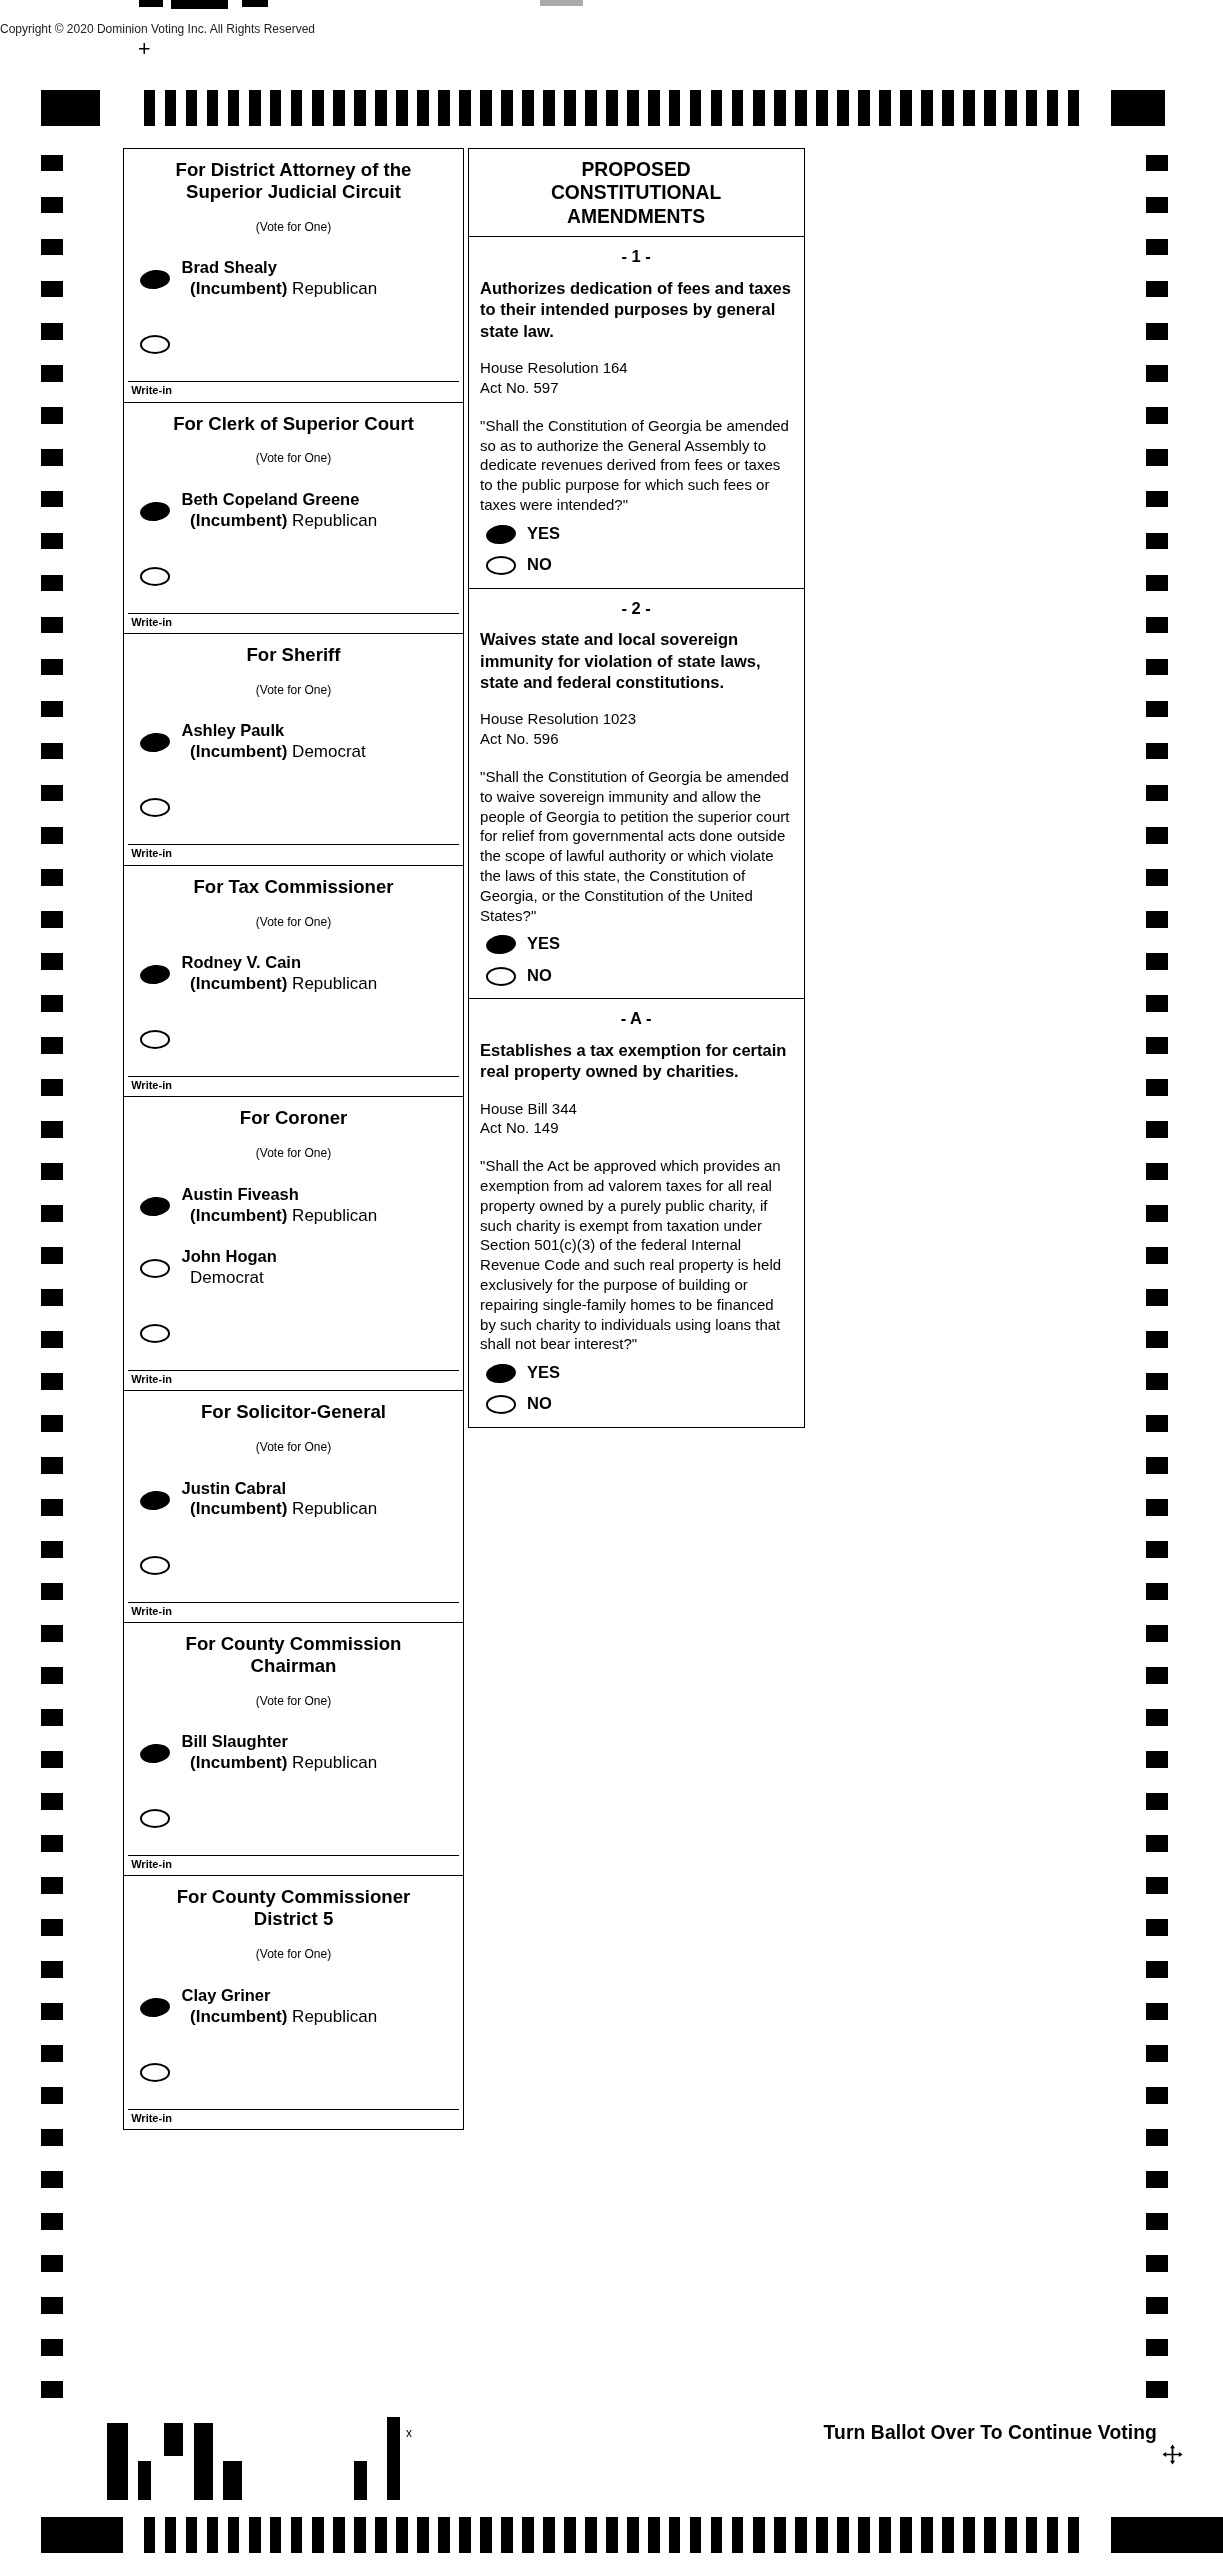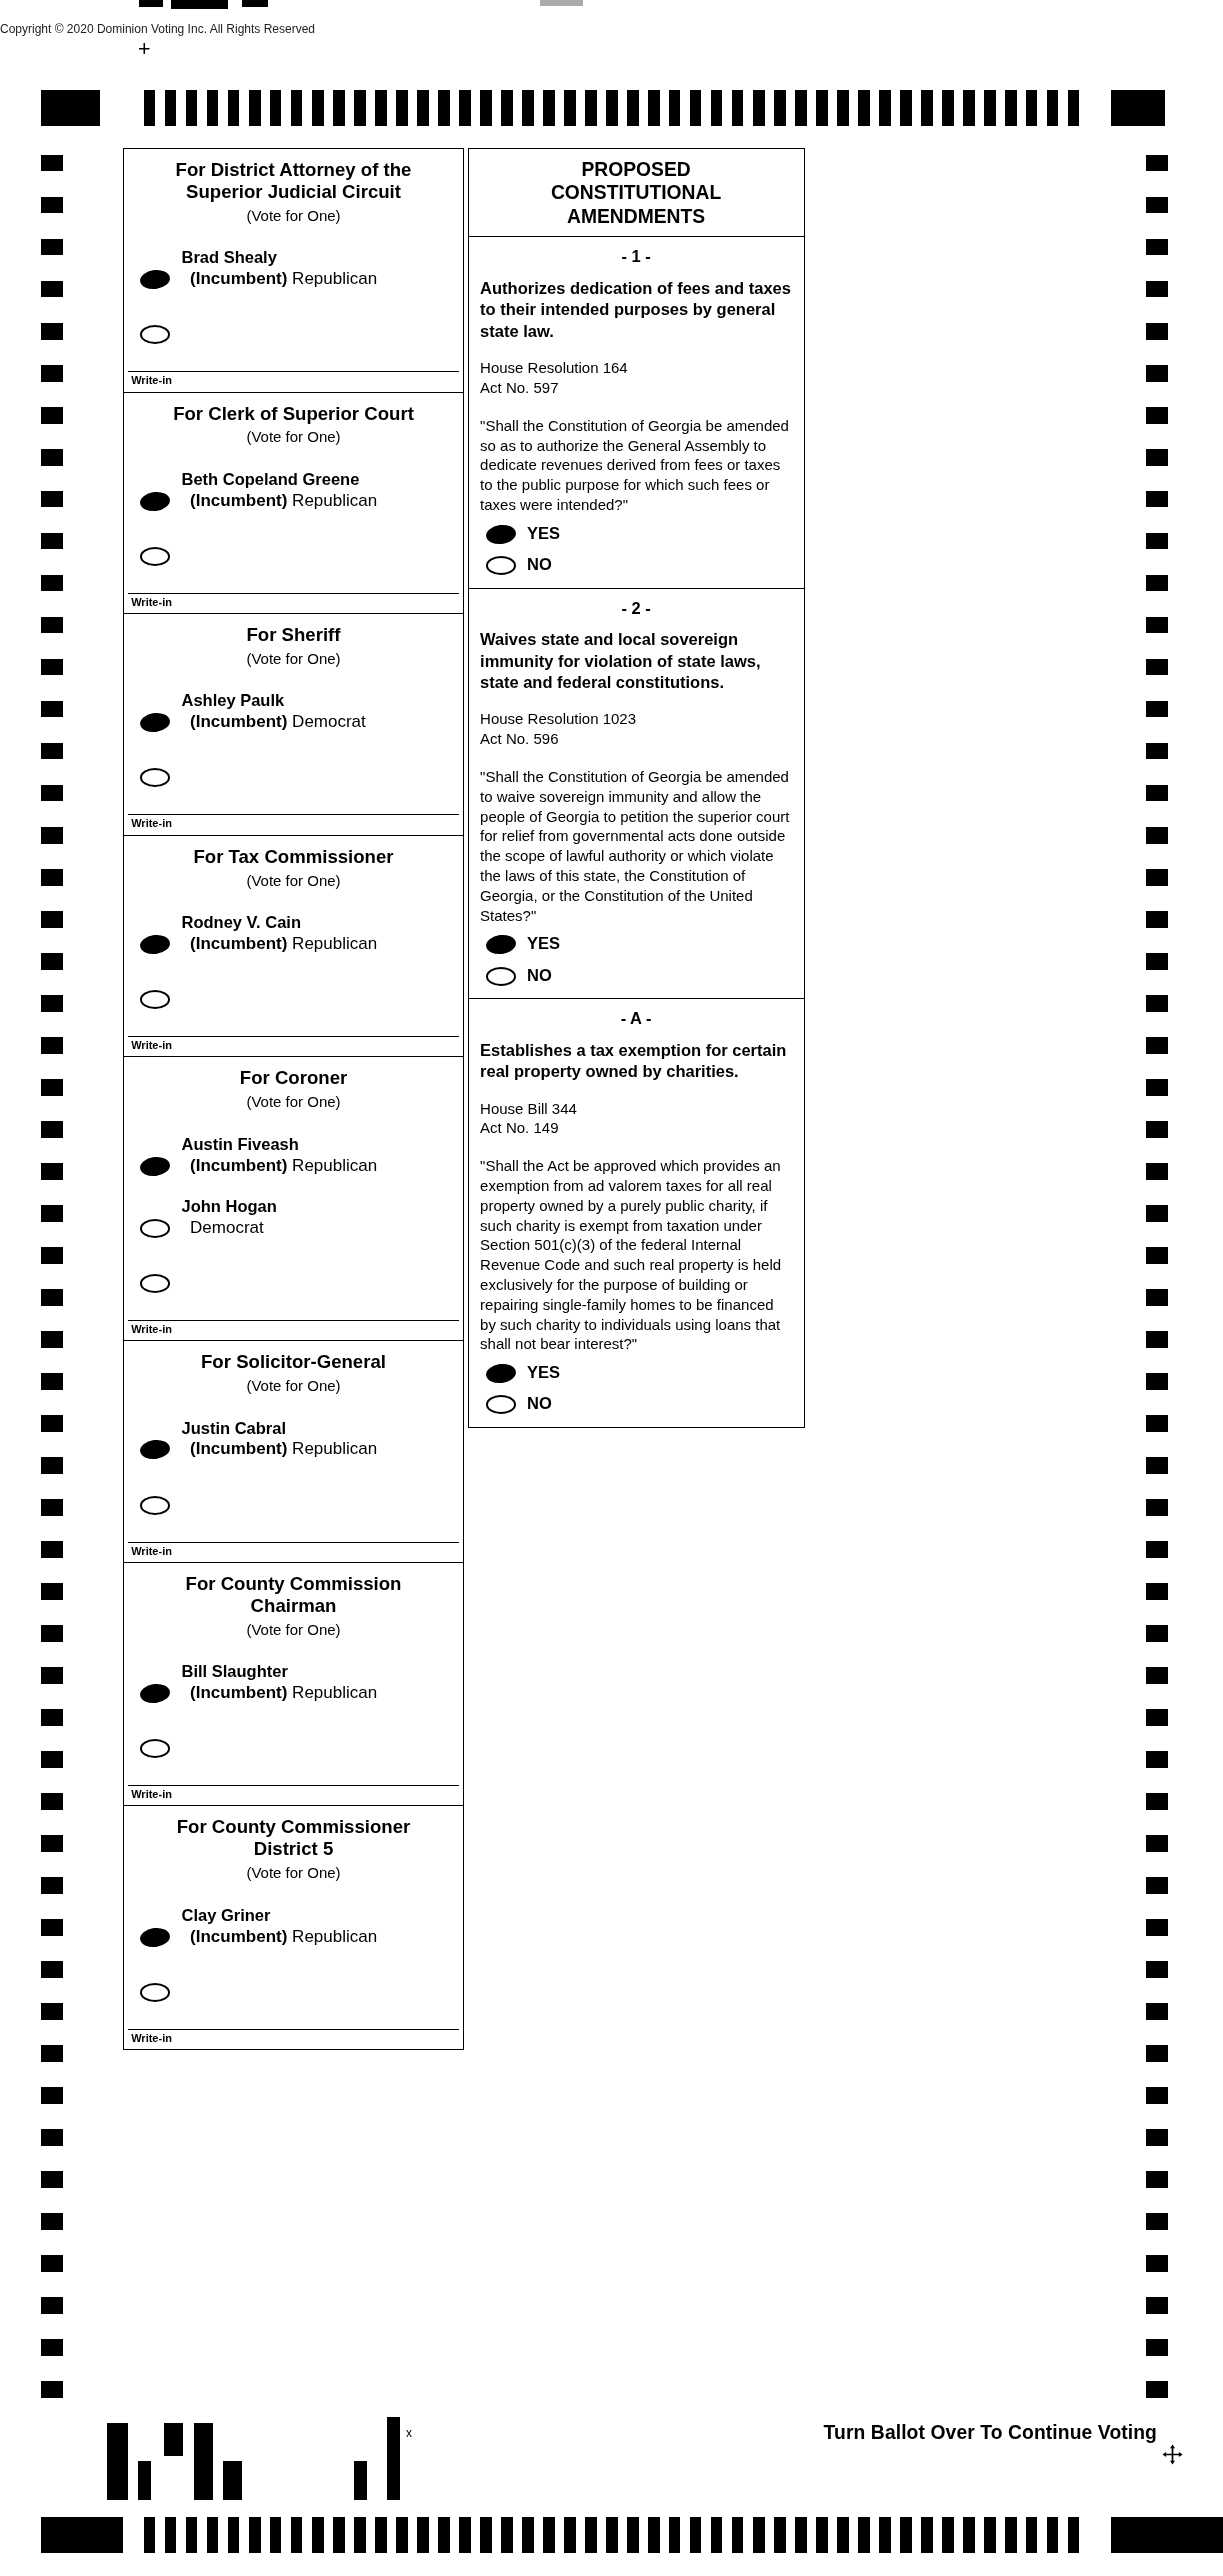--- a/index.html
+++ b/index.html
@@ -33,22 +33,22 @@
   
   .ballot{position:absolute;left:123px;top:148px;width:683px;display:flex;align-items:flex-start;gap:3.6px}
   .col-left{width:341px}
   .col-right{width:337px}
   .box{border:1.4px solid #000;background:#fff}
   .box + .box{margin-top:-1.4px}
 
   
   .race-head{text-align:center;padding:10px 7.2px 2.9px}
   .race-title{font-size:18.6px;font-weight:bold;line-height:1.18;max-width:281px;margin:0 auto}
-  .race-vote{font-size:15px;margin-top:4px}
-  .cand-row{display:flex;align-items:flex-end;gap:11.5px;padding-left:16px;padding-right:7.2px;margin-top:21.5px}
+  .race-vote{font-size:12px;margin-top:17px}
+  .cand-row{display:flex;align-items:center;gap:11.5px;padding-left:16px;padding-right:7.2px;margin-top:21.5px}
   .empty-row{margin-top:34px}
   .bubble{flex:none;width:26px;height:15px;border:2.1px solid #000;border-radius:50%;margin-top:2.1px;background:#fff}
   .bubble.filled{background:#000;transform:rotate(-7deg)}
   .cand-name{font-size:16.5px;font-weight:bold;line-height:1.2}
   .cand-detail{font-size:17px;margin-top:1px;padding-left:8.6px}
   .inc{font-weight:bold}
   .writein-line{border-top:1.4px solid #000;margin:27px 4.3px 0}
   .writein-label{font-size:11px;font-weight:bold;padding:2.1px 0 5.7px 7.2px}
 
   

